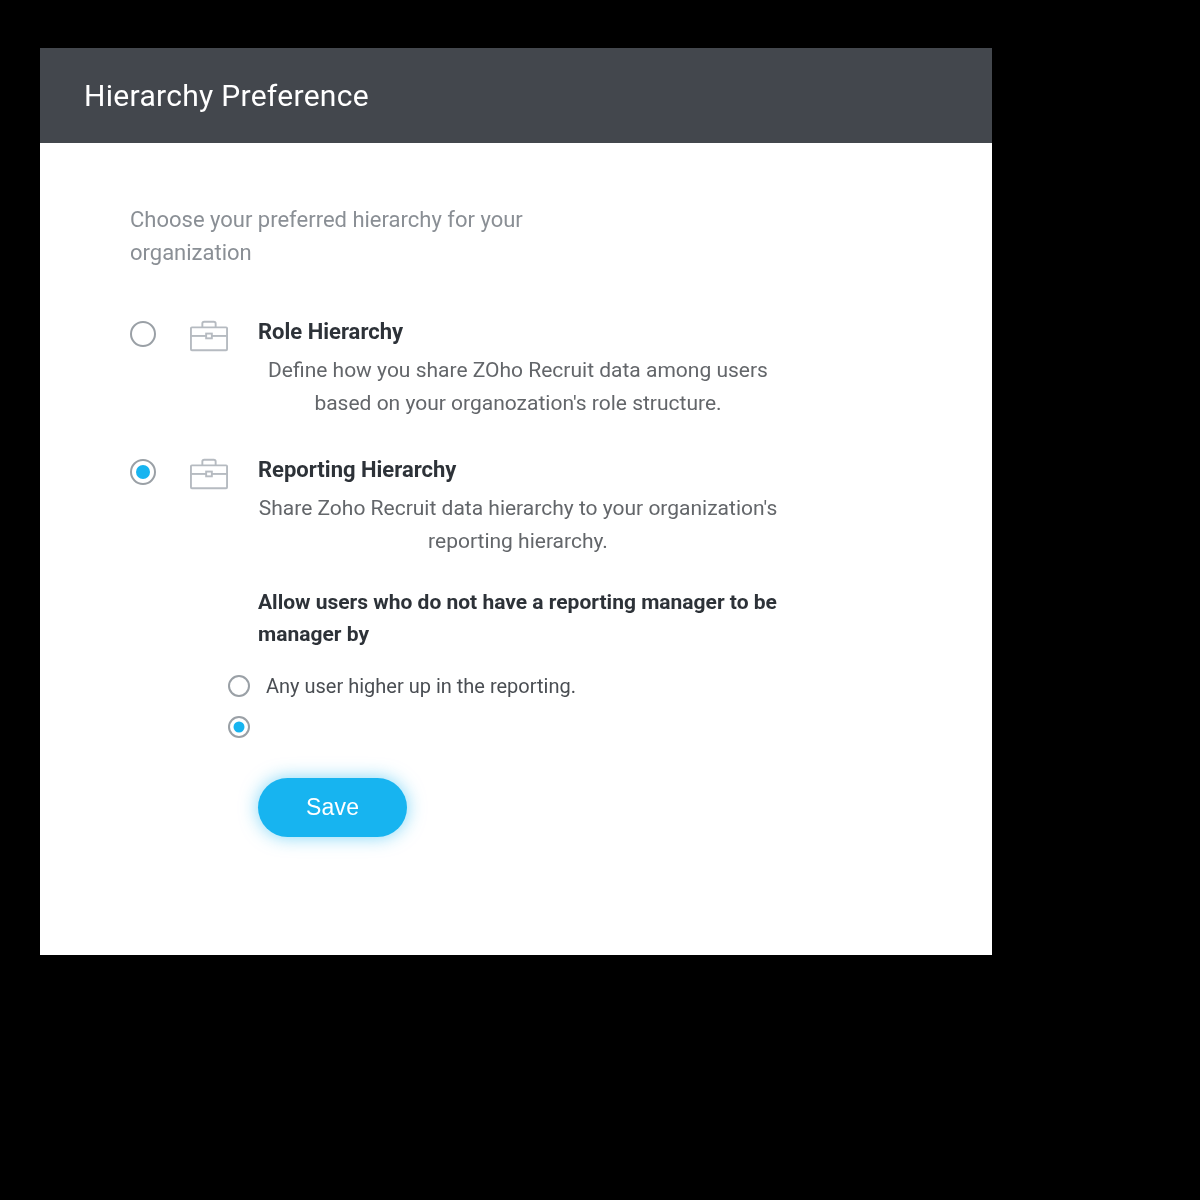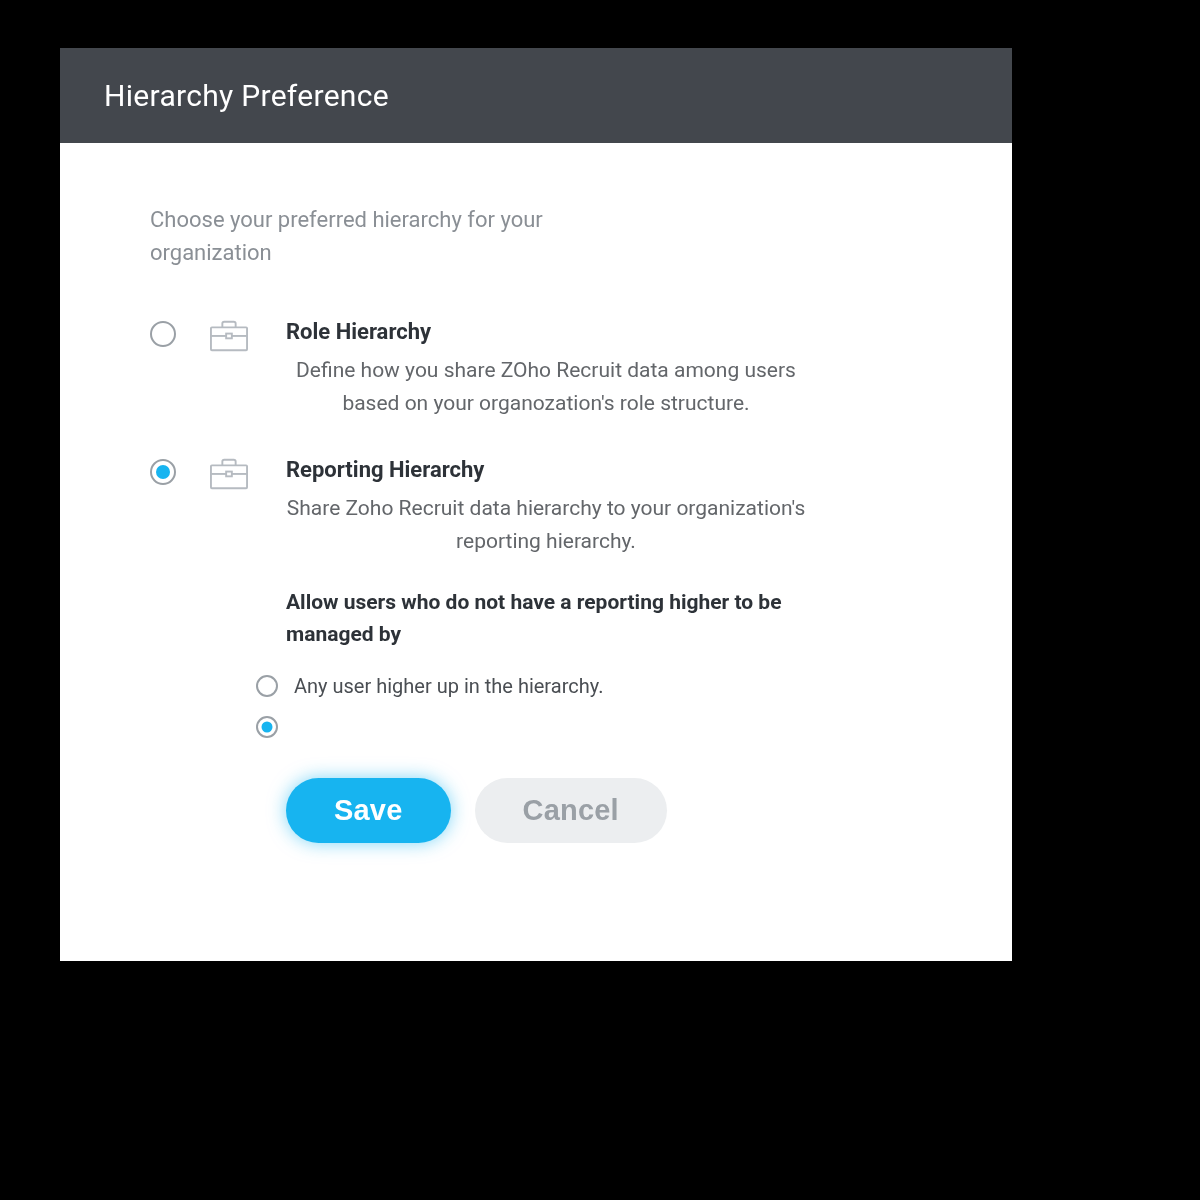--- a/index.html
+++ b/index.html
@@ -10,21 +10,21 @@
     body {
       font-family: -apple-system, BlinkMacSystemFont, "Segoe UI", Roboto, Helvetica, Arial, sans-serif;
       background: #000;
       width: 1200px;
       height: 1200px;
       position: relative;
     }
     .modal-wrapper {
       position: absolute;
       top: 48px;
-      left: 60px;
+      left: 40px;
       width: 952px;
       filter: drop-shadow(12px 12px 12px rgba(0,0,0,0.35));
     }
     .modal {
       background: #fff;
       width: 100%;
     }
     .modal-header {
       background: #43474d;
       color: #fff;
@@ -78,21 +78,21 @@
       width: 40px;
       flex-shrink: 0;
       margin-left: 34px;
       margin-top: -1px;
     }
     .icon-box svg {
       width: 38px;
       height: 34px;
     }
     .option-content {
-      margin-left: 36px;
+      margin-left: 28px;
       flex: 1;
     }
     .option-title {
       font-size: 22px;
       font-weight: 700;
       color: #2d3238;
       margin-bottom: 10px;
     }
     .option-desc {
       font-size: 21px;
@@ -142,22 +142,22 @@
       margin-left: 16px;
     }
     .button-row {
       margin-top: 40px;
       display: flex;
       gap: 24px;
     }
     .btn {
       padding: 16px 48px;
       border-radius: 999px;
-      font-size: 29px;
-      font-weight: 700;
+      font-size: 23px;
+      font-weight: 400;
       border: none;
       cursor: pointer;
       letter-spacing: 0.2px;
     }
     .btn-primary {
       background: #17b4f0;
       color: #fff;
       box-shadow: 0 0 18px rgba(23,180,240,0.55);
     }
     .btn-secondary {
@@ -201,33 +201,32 @@
             <path d="M13 9 V5 a2 2 0 0 1 2 -2 h10 a2 2 0 0 1 2 2 V9"></path>
             <line x1="1" y1="18" x2="17" y2="18"></line>
             <line x1="23" y1="18" x2="39" y2="18"></line>
             <rect x="17" y="15.5" width="6" height="5"></rect>
           </svg>
         </div>
         <div class="option-content">
           <div class="option-title">Reporting Hierarchy</div>
           <div class="option-desc">Share Zoho Recruit data hierarchy to your organization's reporting hierarchy.</div>
 
-          <div class="sub-heading">Allow users who do not have a reporting higher to be managed by</div>
+          <div class="sub-heading">Allow users who do not have a reporting manager to be manager by</div>
 
           <div class="sub-option">
             <div class="sub-radio"></div>
-            <div class="sub-label">Any user higher up in the hierarchy.</div>
+            <div class="sub-label">Any user higher up in the reporting.</div>
           </div>
 
           <div class="sub-option">
             <div class="sub-radio selected"></div>
           </div>
 
           <div class="button-row">
             <button class="btn btn-primary">Save</button>
-            <button class="btn btn-secondary">Cancel</button>
           </div>
         </div>
       </div>
 
     </div>
   </div>
 </div>
 
 </body></html>

